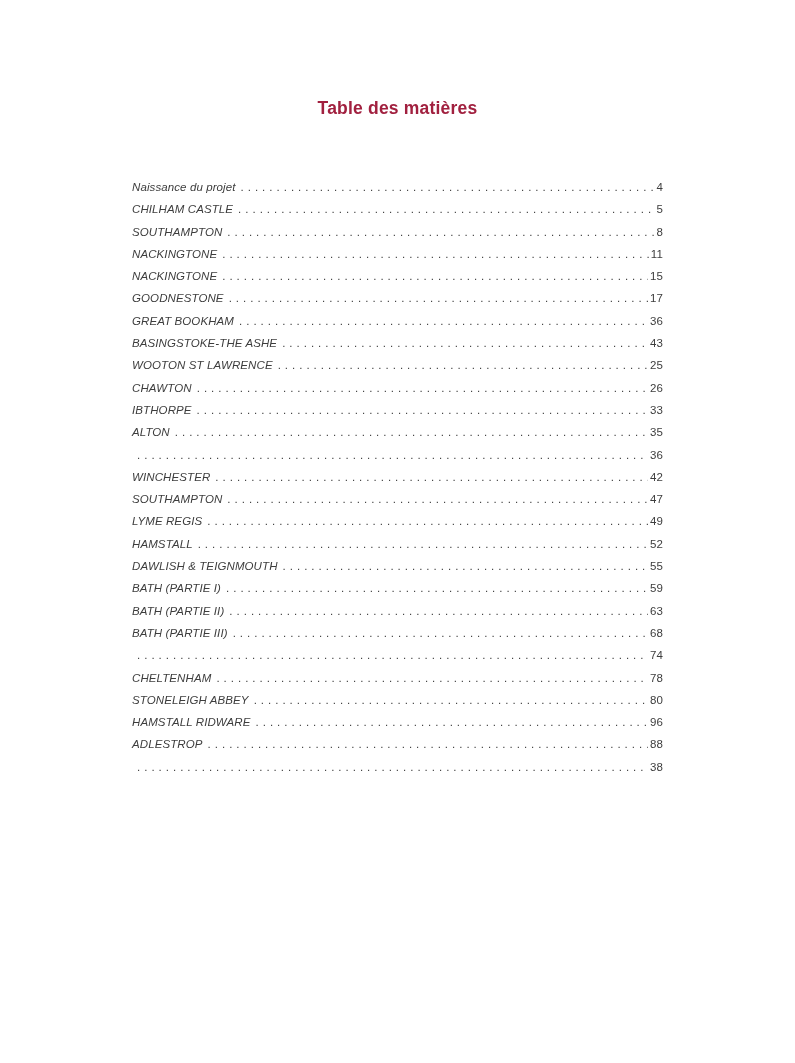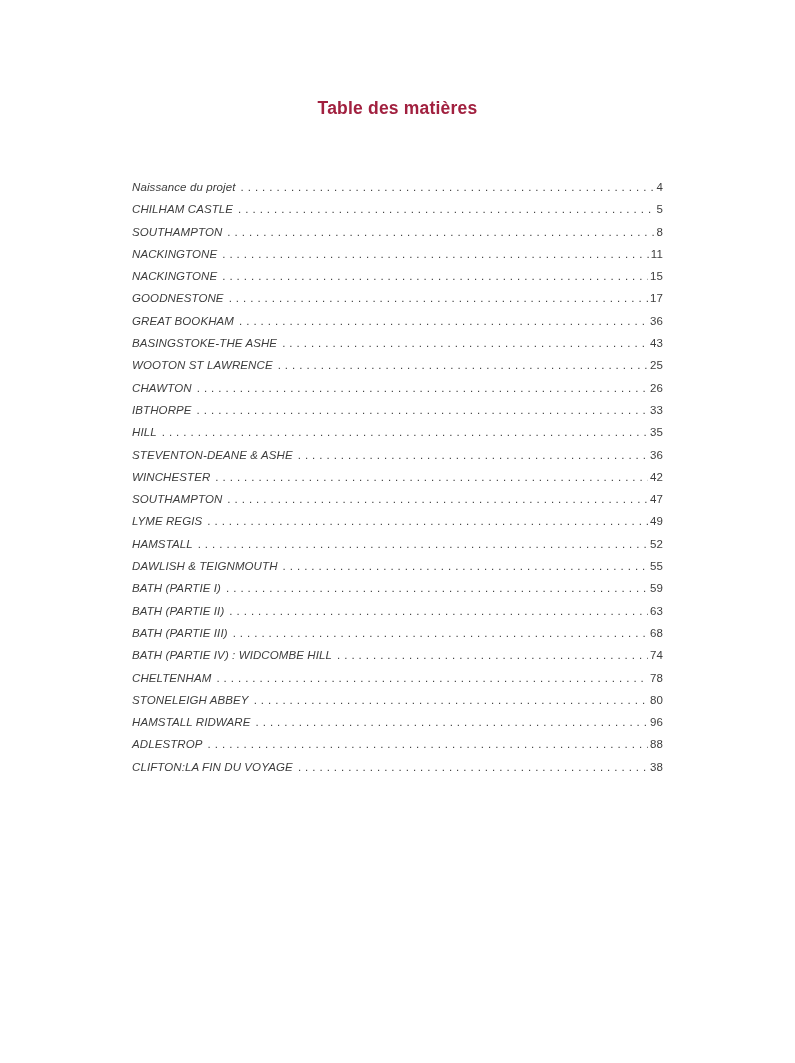--- a/index.html
+++ b/index.html
@@ -116,26 +116,25 @@
         <span class="toc-label">CHAWTON</span>
         <span class="toc-dots">. . . . . . . . . . . . . . . . . . . . . . . . . . . . . . . . . . . . . . . . . . . . . . . . . . . . . . . . . . . . . . . . . . . . . . . . . . . . . . . . . . . . . . . . . . . . . . . . . . . . . . . . . . . . . . . . . . . . . . . . . . . . . . . . . . . . . . . . . . . . . . . . . . . . . . . . . . . . . . . . . . . . . . . . . . . . . . . . . . . . . . . . . . . . . . . . . . . . . . . . </span>
         <span class="toc-page">26</span>
       </div>
       <div class="toc-row">
         <span class="toc-label">IBTHORPE</span>
         <span class="toc-dots">. . . . . . . . . . . . . . . . . . . . . . . . . . . . . . . . . . . . . . . . . . . . . . . . . . . . . . . . . . . . . . . . . . . . . . . . . . . . . . . . . . . . . . . . . . . . . . . . . . . . . . . . . . . . . . . . . . . . . . . . . . . . . . . . . . . . . . . . . . . . . . . . . . . . . . . . . . . . . . . . . . . . . . . . . . . . . . . . . . . . . . . . . . . . . . . . . . . . . . . . </span>
         <span class="toc-page">33</span>
       </div>
       <div class="toc-row">
-        <span class="toc-label">HILL</span>
+        <span class="toc-label">ALTON</span>
         <span class="toc-dots">. . . . . . . . . . . . . . . . . . . . . . . . . . . . . . . . . . . . . . . . . . . . . . . . . . . . . . . . . . . . . . . . . . . . . . . . . . . . . . . . . . . . . . . . . . . . . . . . . . . . . . . . . . . . . . . . . . . . . . . . . . . . . . . . . . . . . . . . . . . . . . . . . . . . . . . . . . . . . . . . . . . . . . . . . . . . . . . . . . . . . . . . . . . . . . . . . . . . . . . . </span>
         <span class="toc-page">35</span>
       </div>
       <div class="toc-row">
-        <span class="toc-label">STEVENTON-DEANE &amp; ASHE</span>
         <span class="toc-dots">. . . . . . . . . . . . . . . . . . . . . . . . . . . . . . . . . . . . . . . . . . . . . . . . . . . . . . . . . . . . . . . . . . . . . . . . . . . . . . . . . . . . . . . . . . . . . . . . . . . . . . . . . . . . . . . . . . . . . . . . . . . . . . . . . . . . . . . . . . . . . . . . . . . . . . . . . . . . . . . . . . . . . . . . . . . . . . . . . . . . . . . . . . . . . . . . . . . . . . . . </span>
         <span class="toc-page">36</span>
       </div>
       <div class="toc-row">
         <span class="toc-label">WINCHESTER</span>
         <span class="toc-dots">. . . . . . . . . . . . . . . . . . . . . . . . . . . . . . . . . . . . . . . . . . . . . . . . . . . . . . . . . . . . . . . . . . . . . . . . . . . . . . . . . . . . . . . . . . . . . . . . . . . . . . . . . . . . . . . . . . . . . . . . . . . . . . . . . . . . . . . . . . . . . . . . . . . . . . . . . . . . . . . . . . . . . . . . . . . . . . . . . . . . . . . . . . . . . . . . . . . . . . . . </span>
         <span class="toc-page">42</span>
       </div>
       <div class="toc-row">
         <span class="toc-label">SOUTHAMPTON</span>
@@ -166,21 +165,20 @@
         <span class="toc-label">BATH (PARTIE II)</span>
         <span class="toc-dots">. . . . . . . . . . . . . . . . . . . . . . . . . . . . . . . . . . . . . . . . . . . . . . . . . . . . . . . . . . . . . . . . . . . . . . . . . . . . . . . . . . . . . . . . . . . . . . . . . . . . . . . . . . . . . . . . . . . . . . . . . . . . . . . . . . . . . . . . . . . . . . . . . . . . . . . . . . . . . . . . . . . . . . . . . . . . . . . . . . . . . . . . . . . . . . . . . . . . . . . . </span>
         <span class="toc-page">63</span>
       </div>
       <div class="toc-row">
         <span class="toc-label">BATH (PARTIE III)</span>
         <span class="toc-dots">. . . . . . . . . . . . . . . . . . . . . . . . . . . . . . . . . . . . . . . . . . . . . . . . . . . . . . . . . . . . . . . . . . . . . . . . . . . . . . . . . . . . . . . . . . . . . . . . . . . . . . . . . . . . . . . . . . . . . . . . . . . . . . . . . . . . . . . . . . . . . . . . . . . . . . . . . . . . . . . . . . . . . . . . . . . . . . . . . . . . . . . . . . . . . . . . . . . . . . . . </span>
         <span class="toc-page">68</span>
       </div>
       <div class="toc-row">
-        <span class="toc-label">BATH (PARTIE IV) : WIDCOMBE HILL</span>
         <span class="toc-dots">. . . . . . . . . . . . . . . . . . . . . . . . . . . . . . . . . . . . . . . . . . . . . . . . . . . . . . . . . . . . . . . . . . . . . . . . . . . . . . . . . . . . . . . . . . . . . . . . . . . . . . . . . . . . . . . . . . . . . . . . . . . . . . . . . . . . . . . . . . . . . . . . . . . . . . . . . . . . . . . . . . . . . . . . . . . . . . . . . . . . . . . . . . . . . . . . . . . . . . . . </span>
         <span class="toc-page">74</span>
       </div>
       <div class="toc-row">
         <span class="toc-label">CHELTENHAM</span>
         <span class="toc-dots">. . . . . . . . . . . . . . . . . . . . . . . . . . . . . . . . . . . . . . . . . . . . . . . . . . . . . . . . . . . . . . . . . . . . . . . . . . . . . . . . . . . . . . . . . . . . . . . . . . . . . . . . . . . . . . . . . . . . . . . . . . . . . . . . . . . . . . . . . . . . . . . . . . . . . . . . . . . . . . . . . . . . . . . . . . . . . . . . . . . . . . . . . . . . . . . . . . . . . . . . </span>
         <span class="toc-page">78</span>
       </div>
       <div class="toc-row">
         <span class="toc-label">STONELEIGH ABBEY</span>
@@ -191,18 +189,17 @@
         <span class="toc-label">HAMSTALL RIDWARE</span>
         <span class="toc-dots">. . . . . . . . . . . . . . . . . . . . . . . . . . . . . . . . . . . . . . . . . . . . . . . . . . . . . . . . . . . . . . . . . . . . . . . . . . . . . . . . . . . . . . . . . . . . . . . . . . . . . . . . . . . . . . . . . . . . . . . . . . . . . . . . . . . . . . . . . . . . . . . . . . . . . . . . . . . . . . . . . . . . . . . . . . . . . . . . . . . . . . . . . . . . . . . . . . . . . . . . </span>
         <span class="toc-page">96</span>
       </div>
       <div class="toc-row">
         <span class="toc-label">ADLESTROP</span>
         <span class="toc-dots">. . . . . . . . . . . . . . . . . . . . . . . . . . . . . . . . . . . . . . . . . . . . . . . . . . . . . . . . . . . . . . . . . . . . . . . . . . . . . . . . . . . . . . . . . . . . . . . . . . . . . . . . . . . . . . . . . . . . . . . . . . . . . . . . . . . . . . . . . . . . . . . . . . . . . . . . . . . . . . . . . . . . . . . . . . . . . . . . . . . . . . . . . . . . . . . . . . . . . . . . </span>
         <span class="toc-page">88</span>
       </div>
       <div class="toc-row">
-        <span class="toc-label">CLIFTON:LA FIN DU VOYAGE</span>
         <span class="toc-dots">. . . . . . . . . . . . . . . . . . . . . . . . . . . . . . . . . . . . . . . . . . . . . . . . . . . . . . . . . . . . . . . . . . . . . . . . . . . . . . . . . . . . . . . . . . . . . . . . . . . . . . . . . . . . . . . . . . . . . . . . . . . . . . . . . . . . . . . . . . . . . . . . . . . . . . . . . . . . . . . . . . . . . . . . . . . . . . . . . . . . . . . . . . . . . . . . . . . . . . . . </span>
         <span class="toc-page">38</span>
       </div>
     </div>
 </div>
 
 </body></html>

